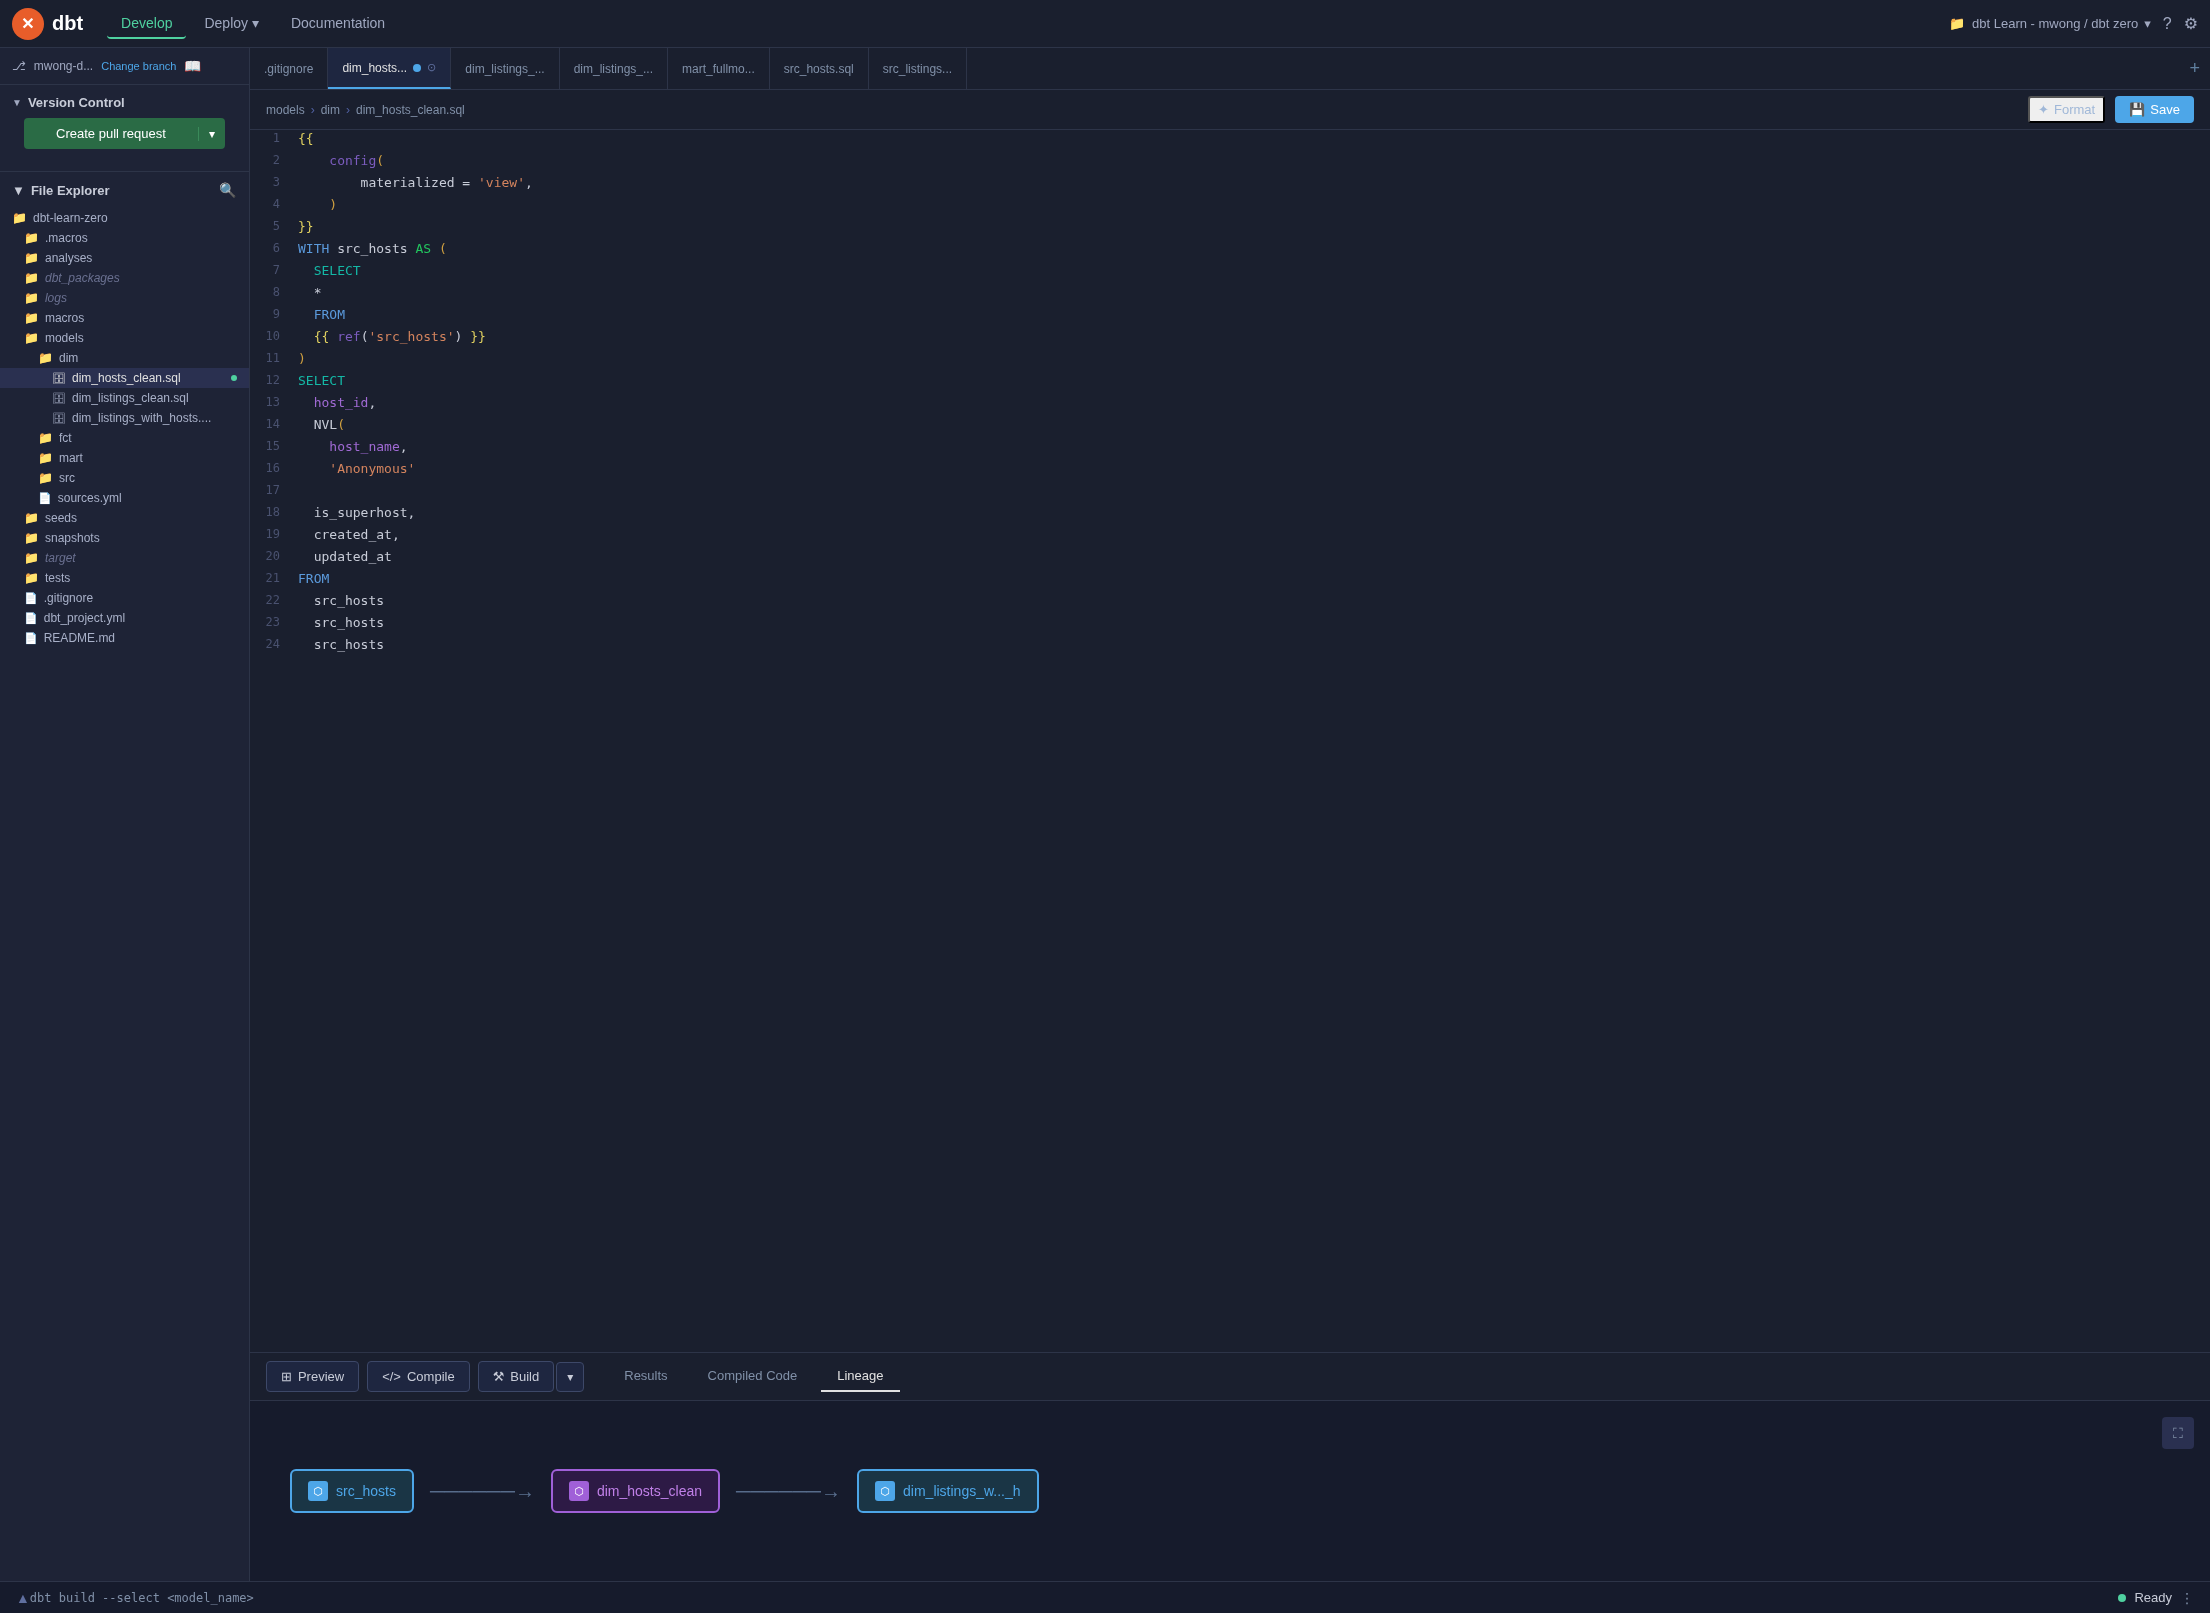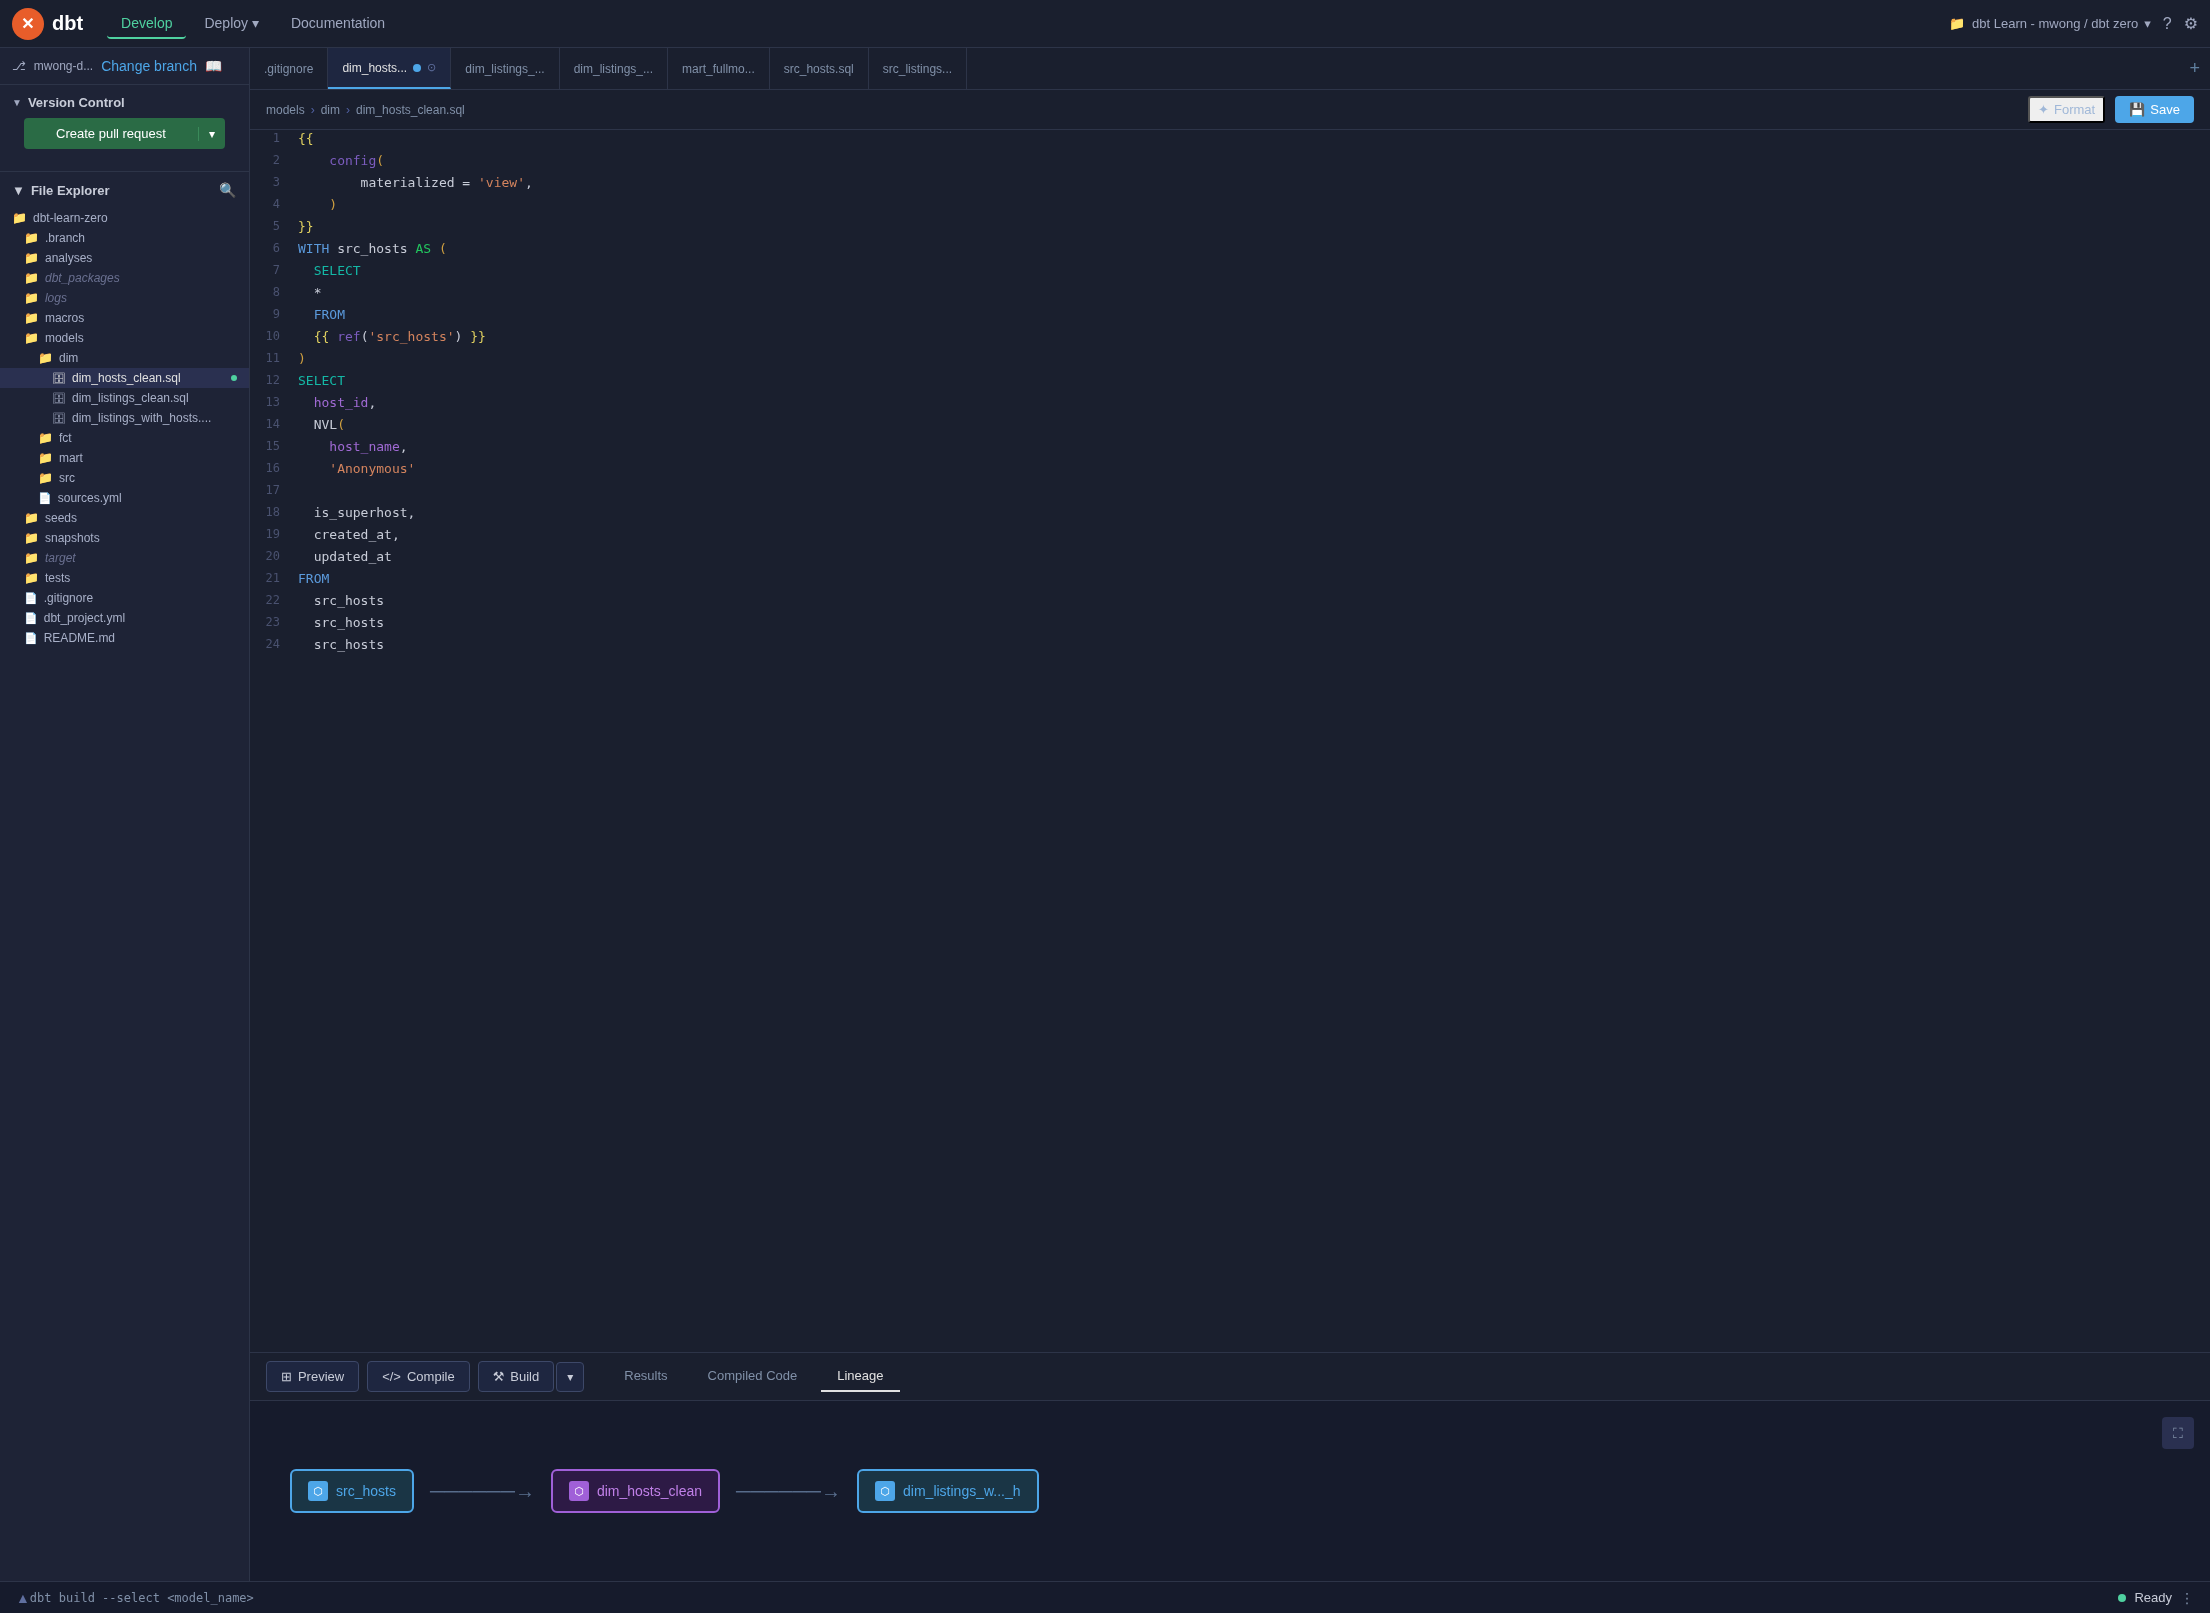--- a/index.html
+++ b/index.html
@@ -18,21 +18,21 @@
     .nav-icon { font-size: 16px; cursor: pointer; color: #a0a8c0; }
 
     
     .main-layout { display: flex; flex: 1; overflow: hidden; }
 
     
     .sidebar { width: 250px; background: #1e2336; border-right: 1px solid #2d3448; display: flex; flex-direction: column; flex-shrink: 0; overflow: hidden; }
     .sidebar-branch { display: flex; align-items: center; gap: 8px; padding: 10px 12px; border-bottom: 1px solid #2d3448; font-size: 12px; }
     .branch-icon { color: #a0a8c0; }
     .branch-name { color: #a0a8c0; font-size: 12px; }
-    .branch-change { color: #4da6e8; cursor: pointer; font-size: 14px; }
+    .branch-change { color: #4da6e8; cursor: pointer; font-size: 11px; }
     .branch-book { color: #a0a8c0; cursor: pointer; font-size: 14px; }
 
     .sidebar-section { padding: 10px 12px; }
     .sidebar-section-header { display: flex; align-items: center; gap: 6px; font-weight: 600; color: #c8ccd8; font-size: 13px; cursor: pointer; margin-bottom: 8px; }
     .section-toggle { font-size: 10px; color: #a0a8c0; }
 
     .create-pr-btn { background: #2a6b45; color: white; border: none; border-radius: 4px; padding: 8px 0; width: 100%; cursor: pointer; font-size: 13px; display: flex; align-items: center; justify-content: center; gap: 0; overflow: hidden; }
     .create-pr-main { flex: 1; text-align: center; padding: 0 10px; }
     .create-pr-arrow { border-left: 1px solid #3a8a5a; padding: 0 10px; font-size: 12px; }
     .create-pr-row { display: flex; margin: 0 12px 12px; }
@@ -177,21 +177,21 @@
       <span class="fe-search">🔍</span>
     </div>
 
     <div class="file-tree">
       <div class="tree-item">
         <span class="folder-icon">📁</span>
         <span>dbt-learn-zero</span>
       </div>
       <div class="tree-item tree-indent-1">
         <span class="folder-icon">📁</span>
-        <span>.branch</span>
+        <span>.macros</span>
       </div>
       <div class="tree-item tree-indent-1">
         <span class="folder-icon">📁</span>
         <span>analyses</span>
       </div>
       <div class="tree-item tree-indent-1">
         <span class="folder-icon">📁</span>
         <span class="dim">dbt_packages</span>
       </div>
       <div class="tree-item tree-indent-1">

